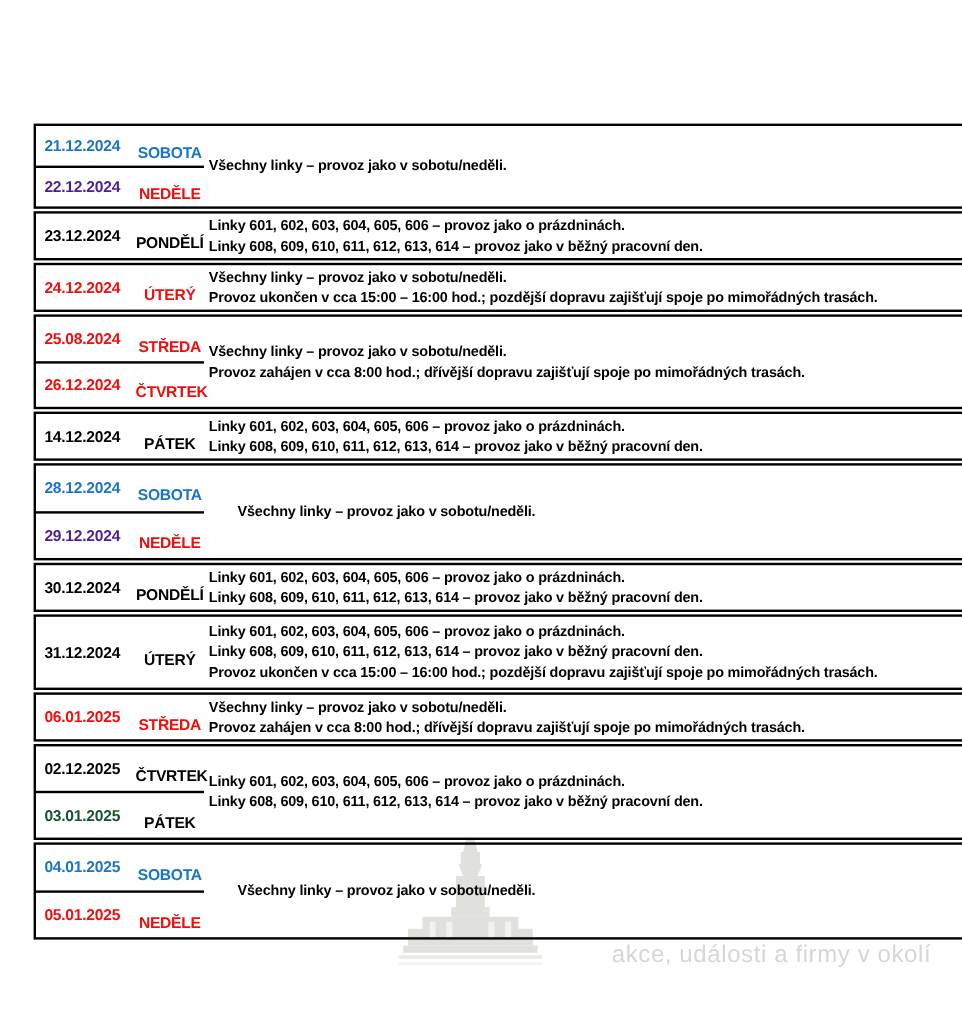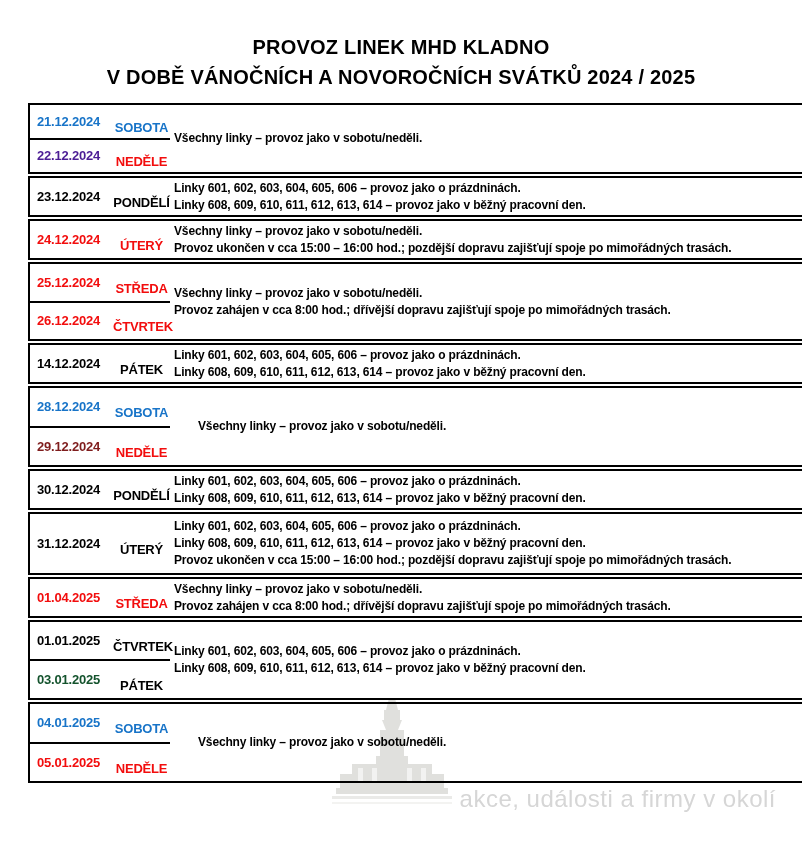--- a/index.html
+++ b/index.html
@@ -43,33 +43,29 @@
   }
   
   .wm-brand {
     position:absolute; top:733px; right:10px; z-index:3;
     font-size:51px; line-height:51px; white-space:nowrap;
   }
   .wm-light { font-weight:normal; letter-spacing:-1px; }
   .wm-bold  { font-weight:bold; letter-spacing:-1px; }
   .wm-tagline {
     position:absolute; top:785px; right:26px; z-index:3;
-    font-size:24px; font-weight:normal; letter-spacing:0.5px; white-space:nowrap;
+    font-size:20px; font-weight:normal; letter-spacing:0.5px; white-space:nowrap;
   }
   .wm-building { position:absolute; left:332px; top:696px; z-index:1; opacity:0.30; }
 </style>
 </head>
 <body>
 
 <div class="page">
 
-  <div class="title-block">
-    <div class="title-line">PROVOZ LINEK MHD KLADNO</div>
-    <div class="title-line">V DOBĚ VÁNOČNÍCH A NOVOROČNÍCH SVÁTKŮ 2024 / 2025</div>
-  </div>
 
   <div class="wm-building">
     <svg width="120" height="120" viewBox="0 0 120 120" xmlns="http://www.w3.org/2000/svg">
       <g fill="#9a9a92">
         <polygon points="57,2 63,2 66,14 54,14"></polygon>
         <rect x="52" y="14" width="16" height="10"></rect>
         <polygon points="50,24 70,24 66,34 54,34"></polygon>
         <rect x="48" y="34" width="24" height="30"></rect>
         <rect x="44" y="60" width="32" height="8"></rect>
         <rect x="20" y="68" width="80" height="22"></rect>
@@ -126,21 +122,21 @@
       </div>
       <div class="desc-col">
         <div class="desc-line">Všechny linky – provoz jako v sobotu/neděli.</div>
         <div class="desc-line">Provoz ukončen v cca 15:00 – 16:00 hod.; pozdější dopravu zajišťují spoje po mimořádných trasách.</div>
       </div>
     </div>
 
     <div class="box h79">
       <div class="left-col">
         <div class="date-row">
-          <span class="date-label" style="color: rgb(242, 13, 13);">25.12.2024</span>
+          <span class="date-label" style="color: rgb(242, 13, 13);">25.08.2024</span>
           <span class="day-label" style="color: rgb(242, 13, 13);">STŘEDA</span>
         </div>
         <div class="date-divider"></div>
         <div class="date-row">
           <span class="date-label" style="color: rgb(242, 13, 13);">26.12.2024</span>
           <span class="day-label" style="color: rgb(242, 13, 13);">ČTVRTEK</span>
         </div>
       </div>
       <div class="desc-col">
         <div class="desc-line">Všechny linky – provoz jako v sobotu/neděli.</div>
@@ -162,21 +158,21 @@
     </div>
 
     <div class="box h81">
       <div class="left-col">
         <div class="date-row">
           <span class="date-label" style="color: rgb(24, 116, 200);">28.12.2024</span>
           <span class="day-label" style="color: rgb(24, 116, 200);">SOBOTA</span>
         </div>
         <div class="date-divider"></div>
         <div class="date-row">
-          <span class="date-label" style="color: #7f1d1d;">29.12.2024</span>
+          <span class="date-label" style="color: #4c1d95;">29.12.2024</span>
           <span class="day-label" style="color: rgb(242, 13, 13);">NEDĚLE</span>
         </div>
       </div>
       <div class="desc-col">
         <div class="desc-line">Všechny linky – provoz jako v sobotu/neděli.</div>
       </div>
     </div>
 
     <div class="box h41">
       <div class="left-col">
@@ -201,34 +197,34 @@
       <div class="desc-col">
         <div class="desc-line">Linky 601, 602, 603, 604, 605, 606 – provoz jako o prázdninách.</div>
         <div class="desc-line">Linky 608, 609, 610, 611, 612, 613, 614 – provoz jako v běžný pracovní den.</div>
         <div class="desc-line">Provoz ukončen v cca 15:00 – 16:00 hod.; pozdější dopravu zajišťují spoje po mimořádných trasách.</div>
       </div>
     </div>
 
     <div class="box h41">
       <div class="left-col">
         <div class="date-row">
-          <span class="date-label" style="color: rgb(242, 13, 13);">01.04.2025</span>
+          <span class="date-label" style="color: rgb(242, 13, 13);">06.01.2025</span>
           <span class="day-label" style="color: rgb(242, 13, 13);">STŘEDA</span>
         </div>
       </div>
       <div class="desc-col">
         <div class="desc-line">Všechny linky – provoz jako v sobotu/neděli.</div>
         <div class="desc-line">Provoz zahájen v cca 8:00 hod.; dřívější dopravu zajišťují spoje po mimořádných trasách.</div>
       </div>
     </div>
 
     <div class="box h80">
       <div class="left-col">
         <div class="date-row">
-          <span class="date-label" style="color: rgb(0, 0, 0);">01.01.2025</span>
+          <span class="date-label" style="color: rgb(0, 0, 0);">02.12.2025</span>
           <span class="day-label" style="color: rgb(0, 0, 0);">ČTVRTEK</span>
         </div>
         <div class="date-divider"></div>
         <div class="date-row">
           <span class="date-label" style="color: #14532d;">03.01.2025</span>
           <span class="day-label" style="color: rgb(0, 0, 0);">PÁTEK</span>
         </div>
       </div>
       <div class="desc-col">
         <div class="desc-line">Linky 601, 602, 603, 604, 605, 606 – provoz jako o prázdninách.</div>

